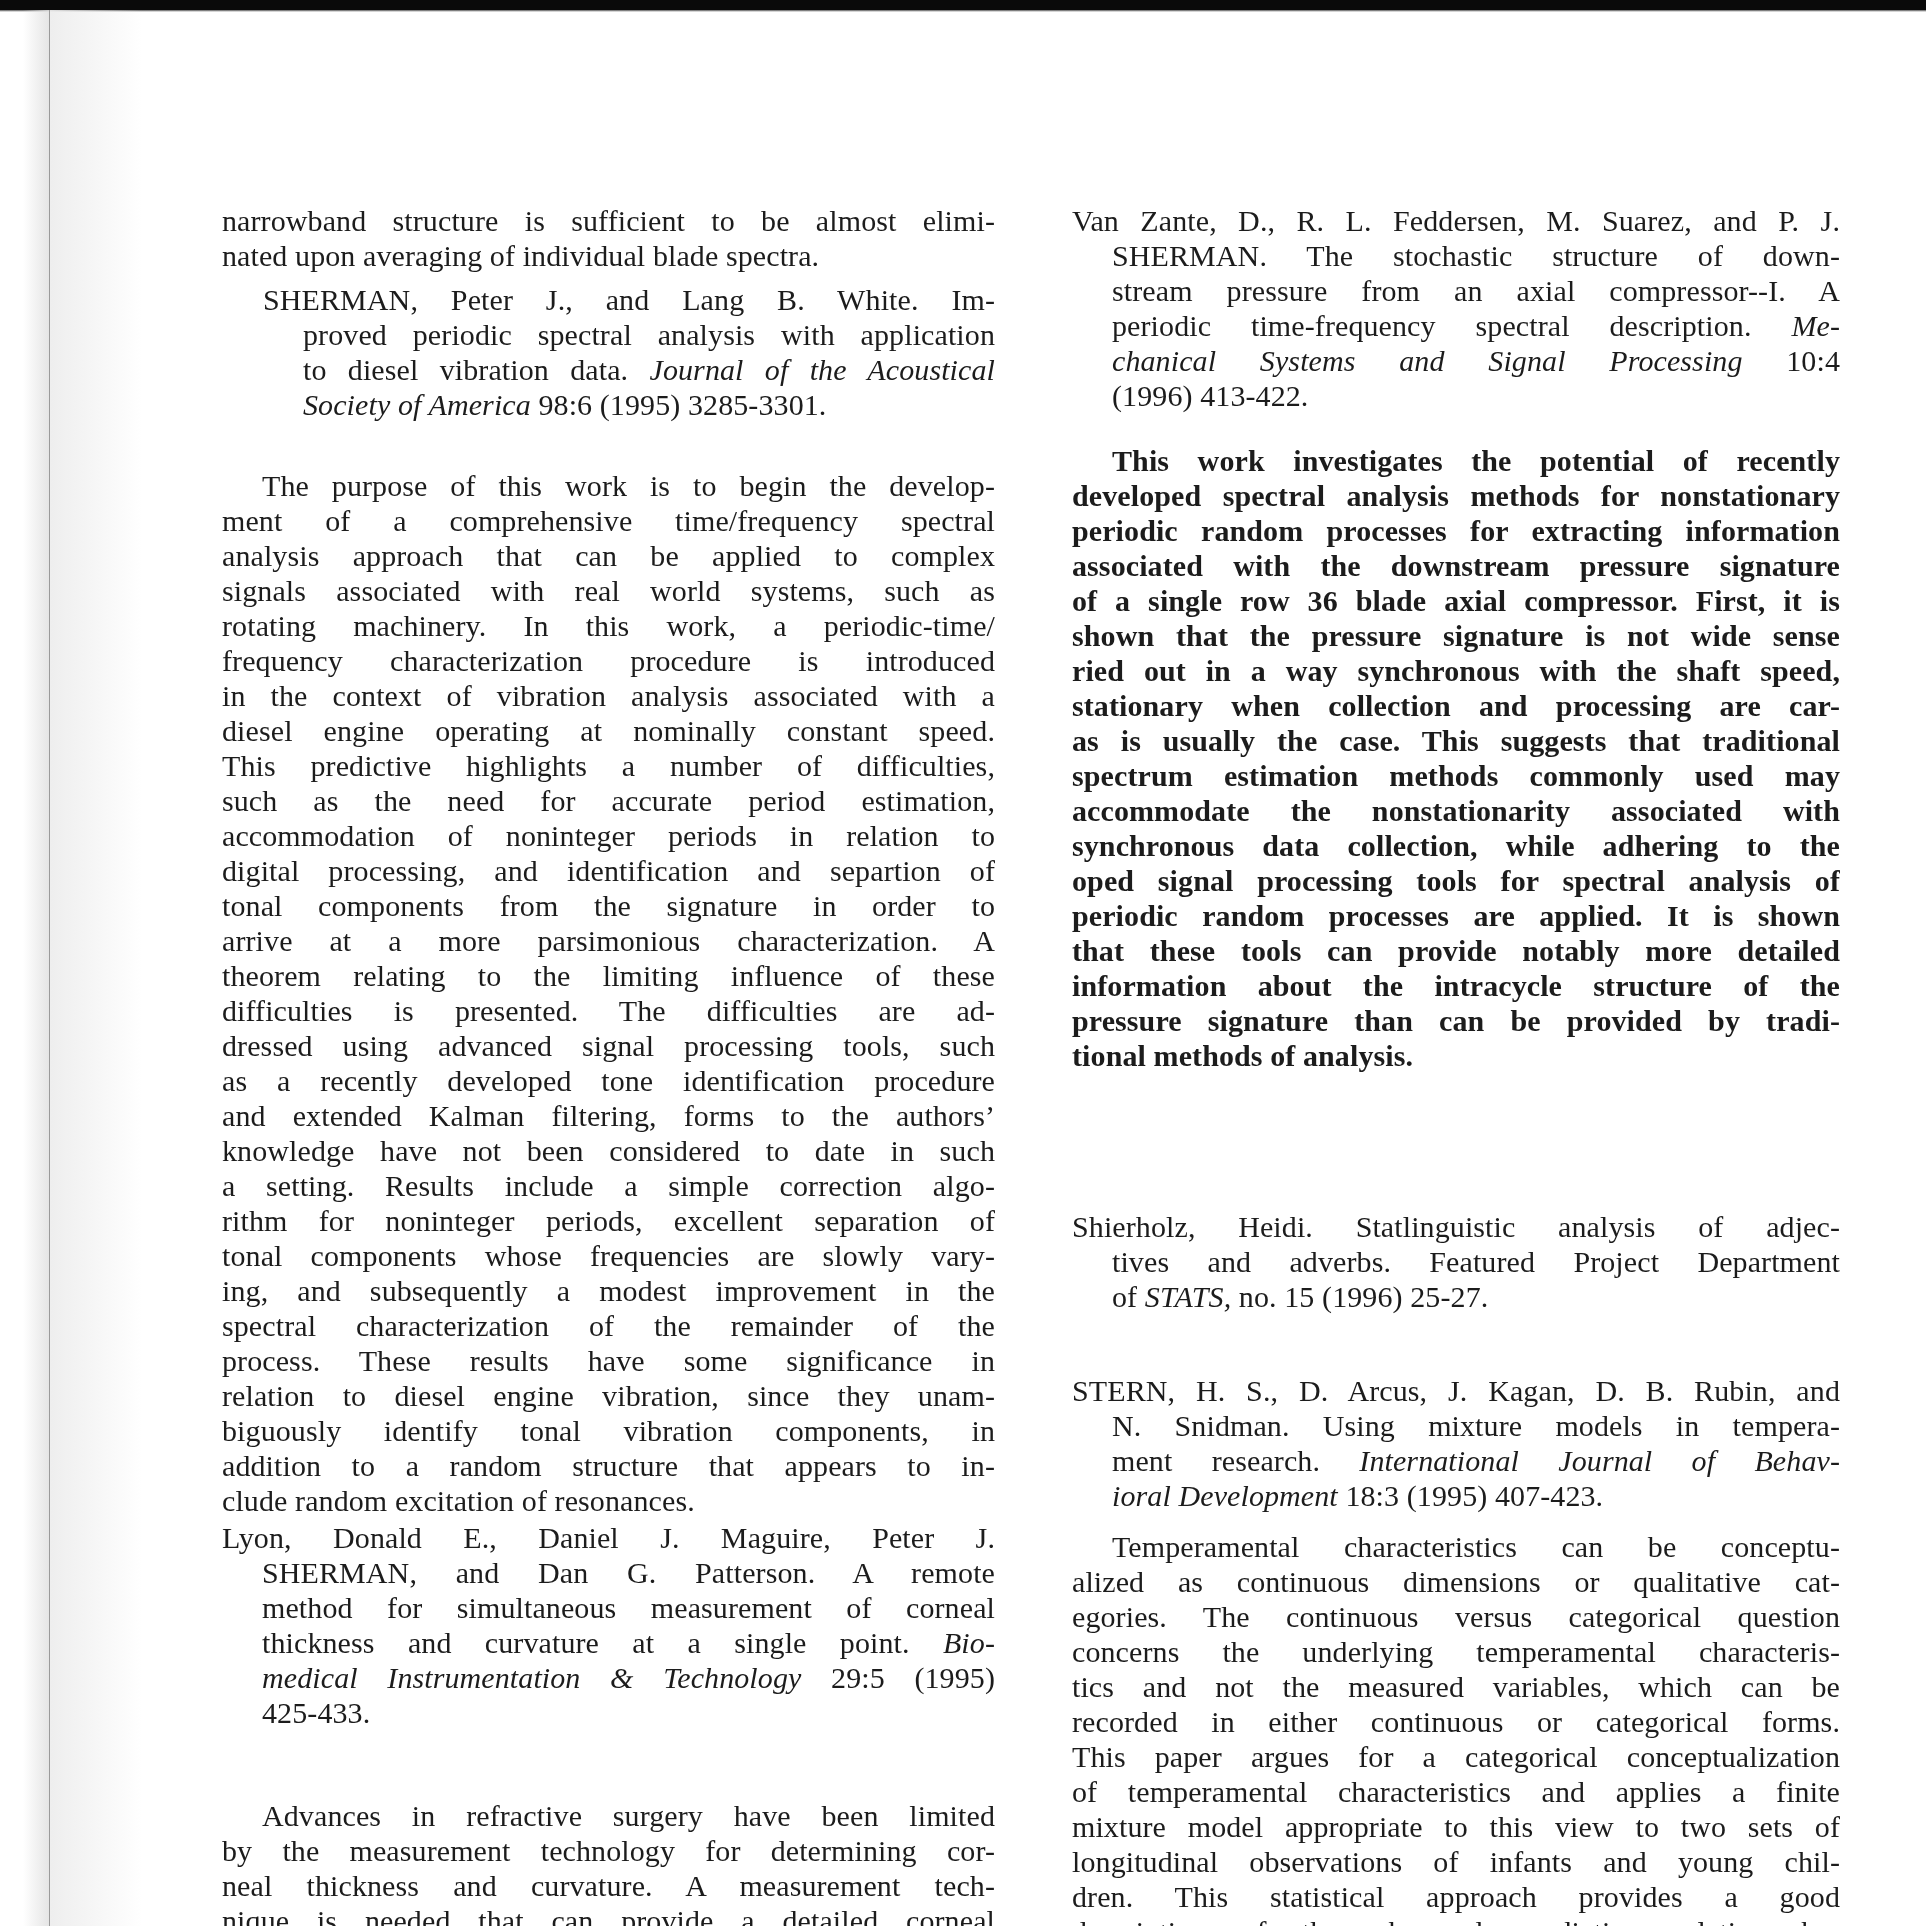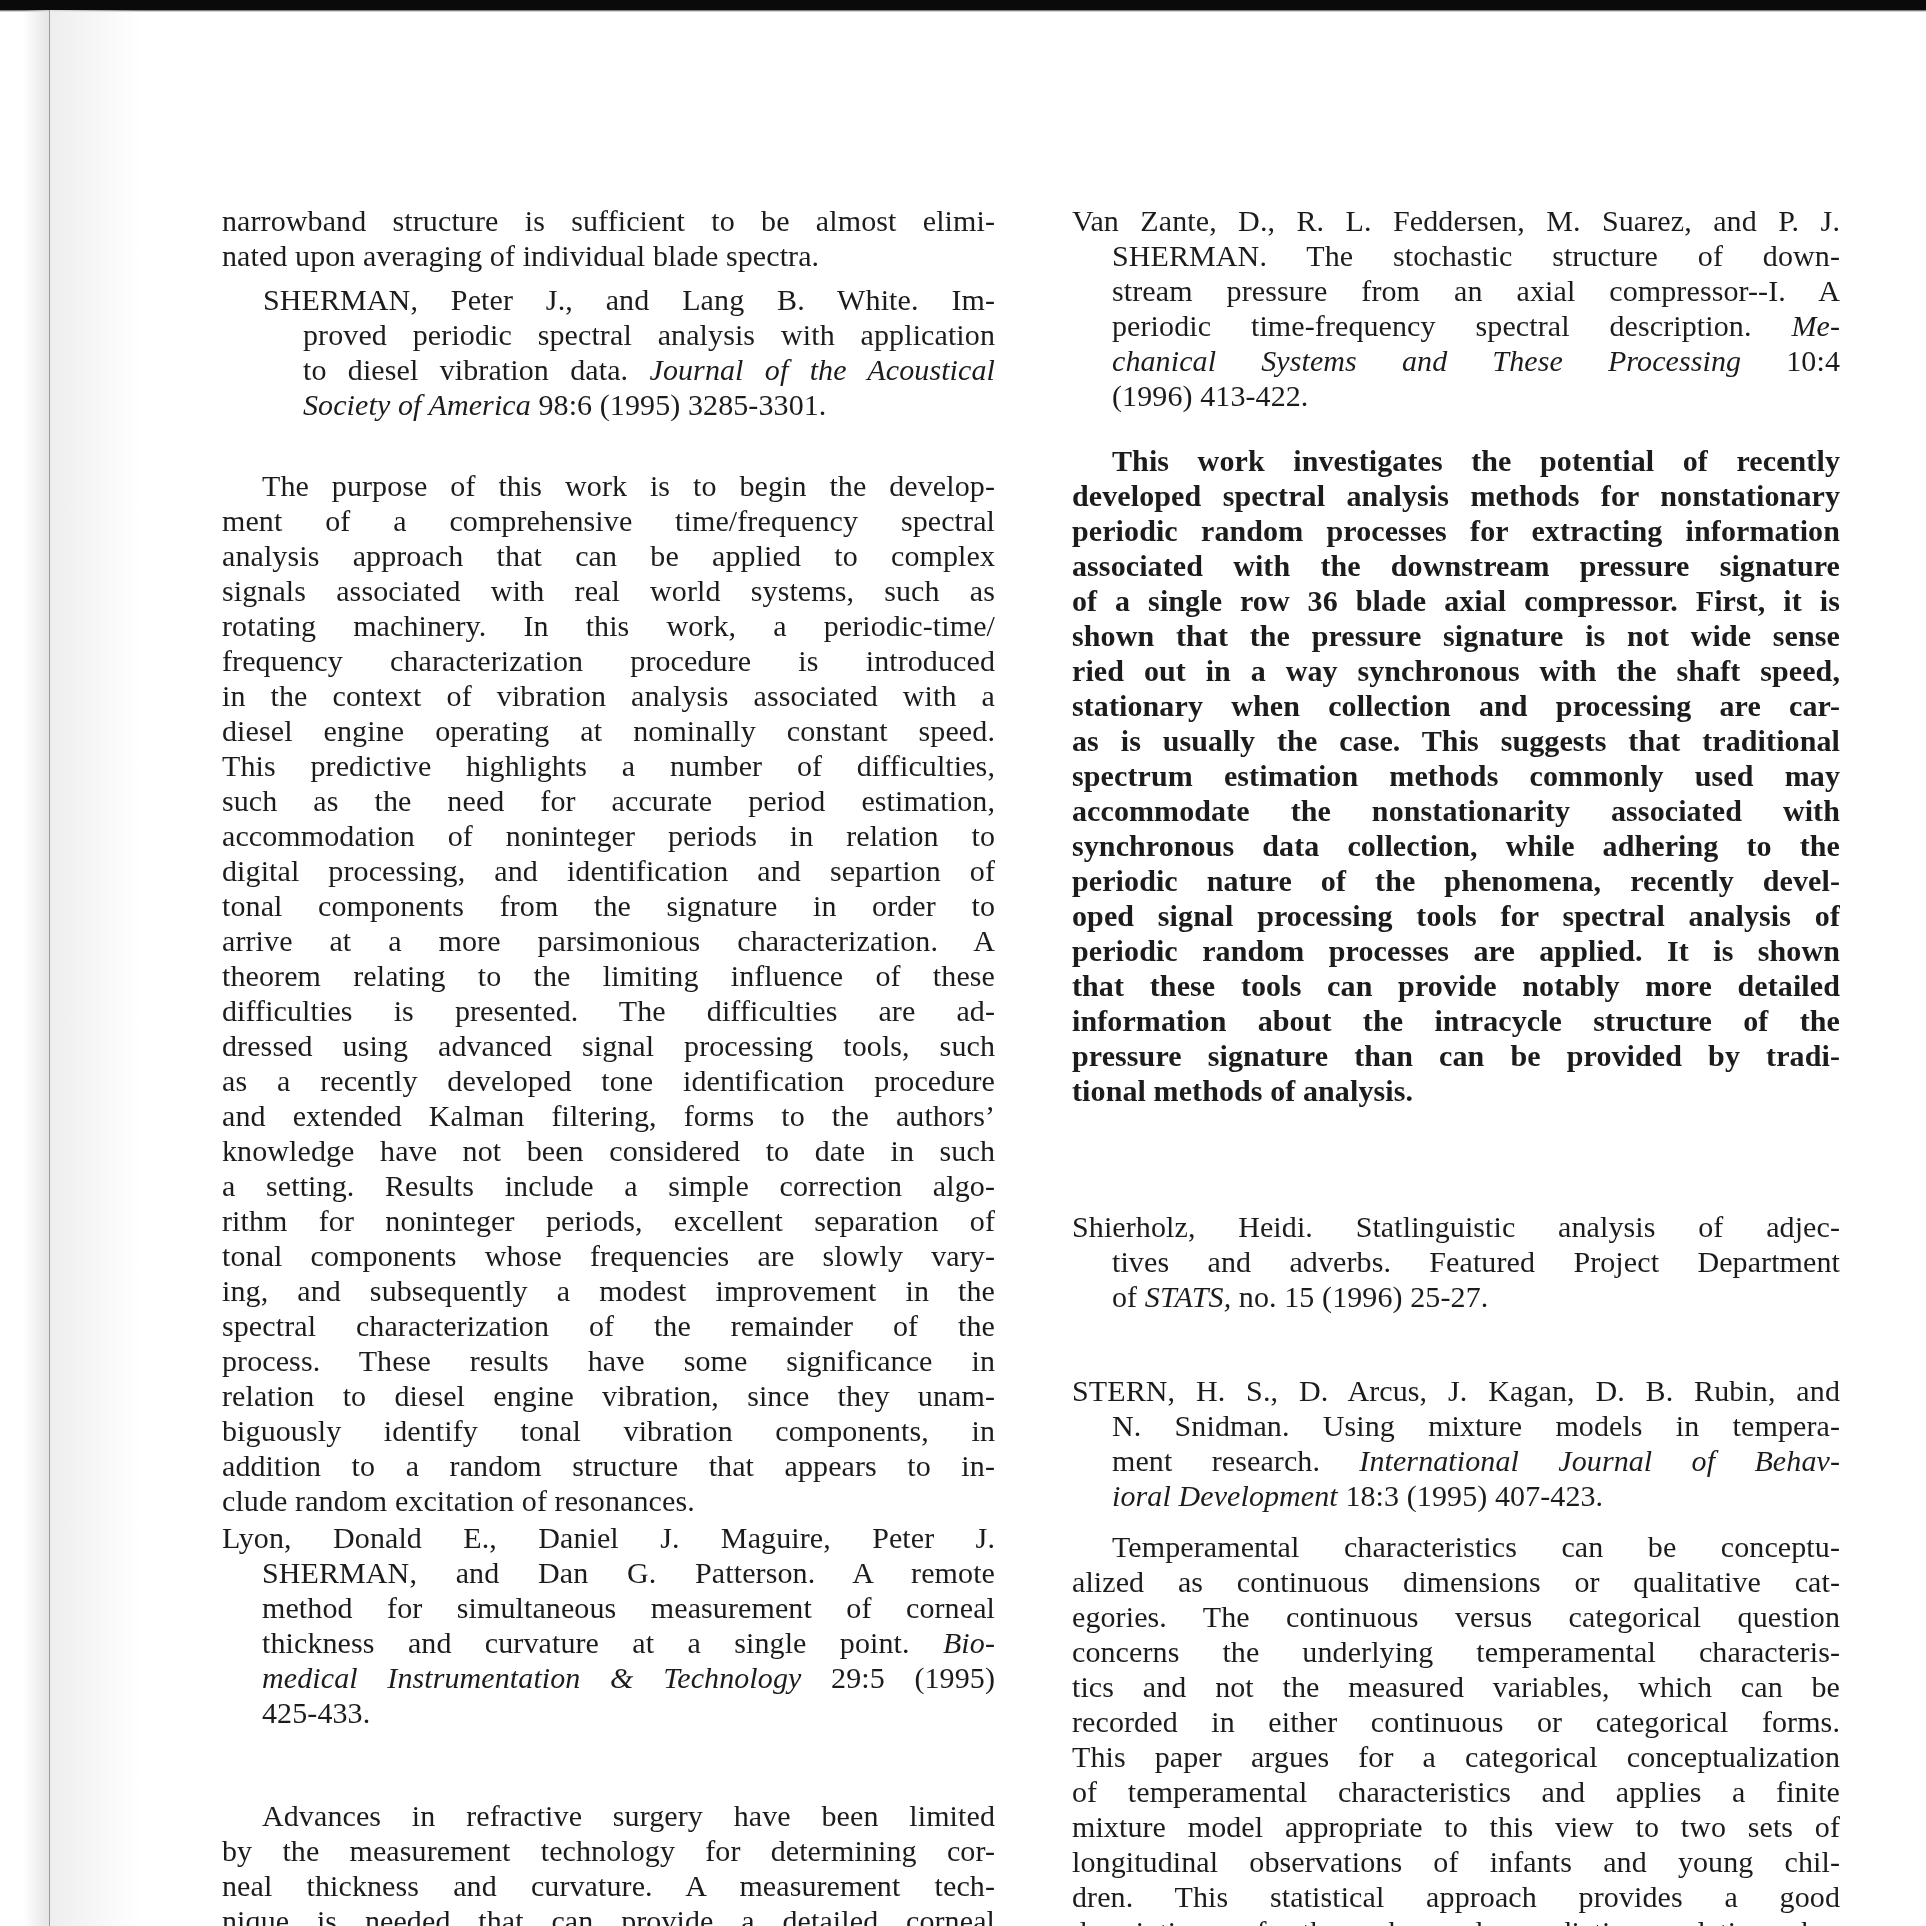--- a/index.html
+++ b/index.html
@@ -105,37 +105,36 @@
       <span class="line"><span>neal thickness and curvature.  A measurement tech-</span></span>
       <span class="line"><span>nique is needed that can provide a detailed corneal</span></span>
     </div>
   </div>
 <div class="column col-right">
     <div class="block" style="top: 203px;">
       <span class="line"><span>Van Zante, D., R. L. Feddersen, M. Suarez, and </span><span class="b">P. J.</span></span>
       <span class="line hang"><span class="b">SHERMAN.</span><span>  The stochastic structure of down-</span></span>
       <span class="line hang"><span>stream pressure from an axial compressor--I. A</span></span>
       <span class="line hang"><span>periodic time-frequency spectral description. </span><span class="i">Me-</span></span>
-      <span class="line hang"><span class="i">chanical Systems and These Processing</span><span> 10:4</span></span>
+      <span class="line hang"><span class="i">chanical Systems and Signal Processing</span><span> 10:4</span></span>
       <span class="line last hang"><span>(1996) 413-422.</span></span>
     </div>
     <div class="block" style="top: 443px; font-weight: bold;">
       <span class="line indent-first"><span>This work investigates the potential of recently</span></span>
       <span class="line"><span>developed spectral analysis methods for nonstationary</span></span>
       <span class="line"><span>periodic random processes for extracting information</span></span>
       <span class="line"><span>associated with the downstream pressure signature</span></span>
       <span class="line"><span>of a single row 36 blade axial compressor.  First, it is</span></span>
       <span class="line"><span>shown that the pressure signature is not wide sense</span></span>
       <span class="line"><span>ried out in a way synchronous with the shaft speed,</span></span>
       <span class="line"><span>stationary when collection and processing are car-</span></span>
       <span class="line"><span>as is usually the case.  This suggests that traditional</span></span>
       <span class="line"><span>spectrum estimation methods commonly used may</span></span>
       <span class="line"><span>accommodate the nonstationarity associated with</span></span>
       <span class="line"><span>synchronous data collection, while adhering to the</span></span>
-      <span class="line"><span>periodic nature of the phenomena, recently devel-</span></span>
       <span class="line"><span>oped signal processing tools for spectral analysis of</span></span>
       <span class="line"><span>periodic random processes are applied.  It is shown</span></span>
       <span class="line"><span>that these tools can provide notably more detailed</span></span>
       <span class="line"><span>information about the intracycle structure of the</span></span>
       <span class="line"><span>pressure signature than can be provided by tradi-</span></span>
       <span class="line last"><span>tional methods of analysis.</span></span>
     </div>
     <div class="block" style="top: 1209px;">
       <span class="line"><span class="b">Shierholz, Heidi.</span><span>  Statlinguistic analysis of adjec-</span></span>
       <span class="line hang"><span>tives and adverbs.  Featured Project Department</span></span>

